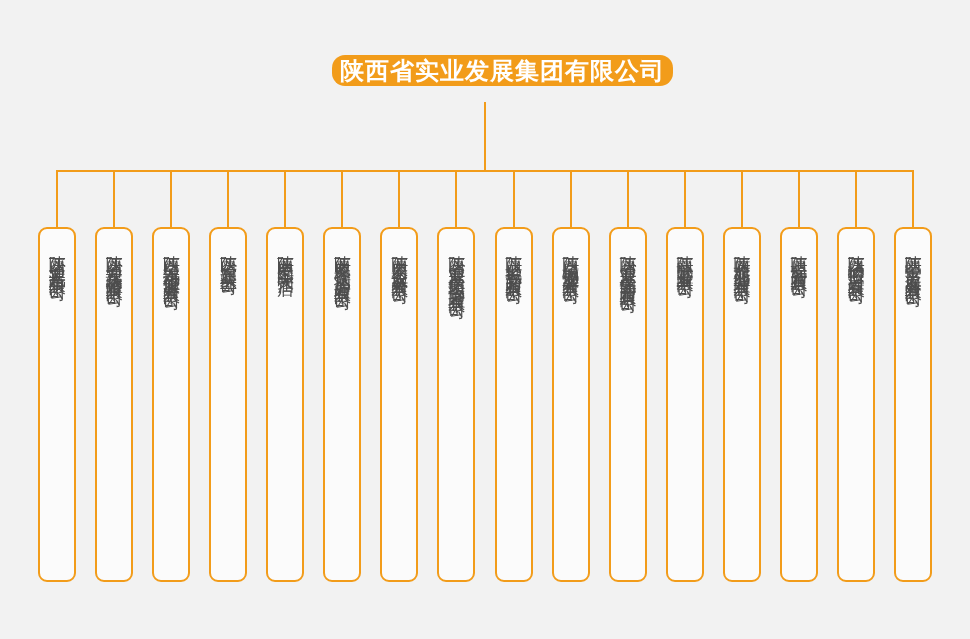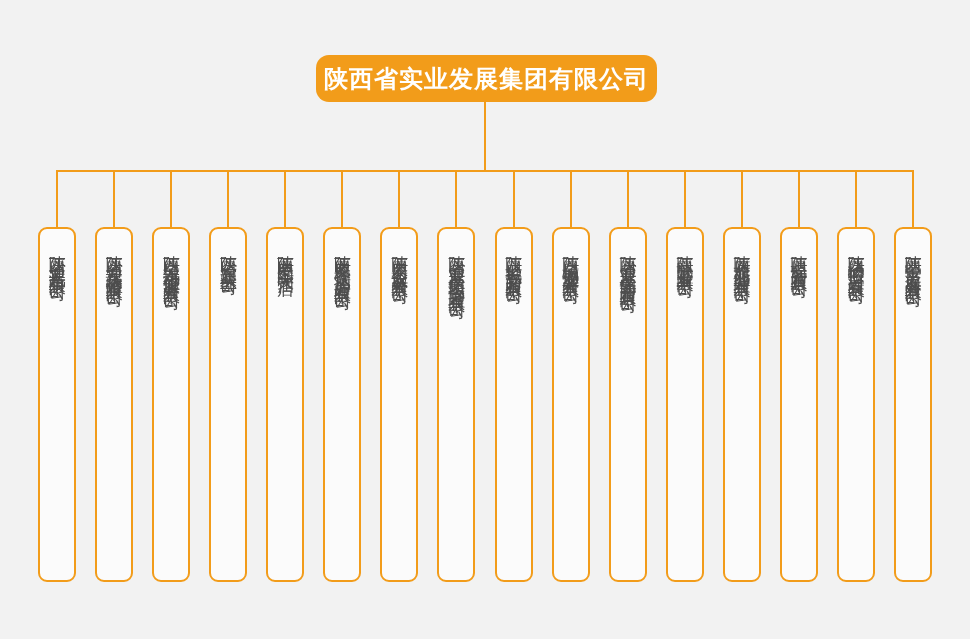--- a/index.html
+++ b/index.html
@@ -21,24 +21,24 @@
   }
   .canvas {
     position: relative;
     width: 970px;
     height: 639px;
     background: var(--bg);
     overflow: hidden;
   }
   .root-box {
     position: absolute;
-    left: 316px;
+    left: 332px;
     top: 55px;
     width: 341px;
-    height: 47px;
+    height: 31px;
     background: var(--accent);
     border-radius: 13px;
     display: flex;
     align-items: center;
     justify-content: center;
   }
   .root-label {
     color: var(--root-text);
     font-size: 24px;
     font-weight: bold;

